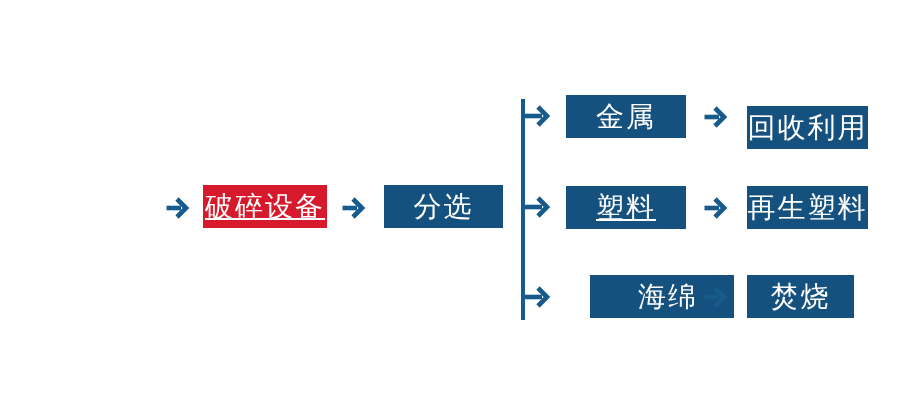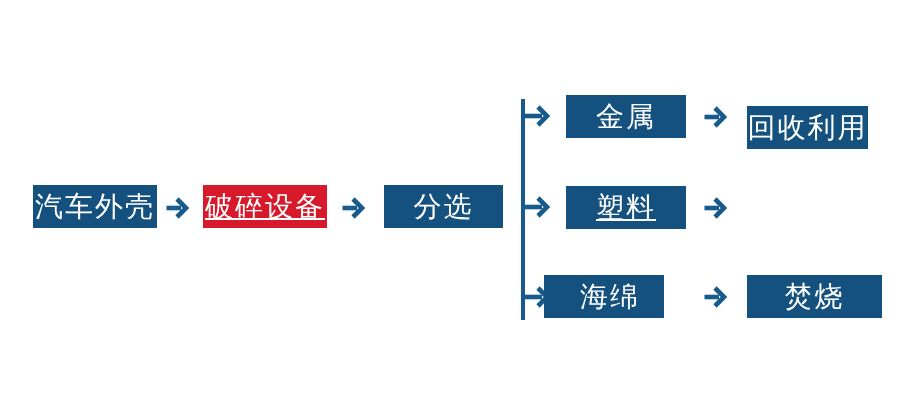--- a/index.html
+++ b/index.html
@@ -48,21 +48,20 @@
     position: absolute;
     width: 4px;
     background: var(--connector-blue, #175A8C);
   }
 </style>
 </head>
 <body>
 
 <div class="canvas">
 
-  <div class="node" style="left:33px; top:185px; width:124px;">汽车外壳</div>
 
   <svg class="arrow" style="left:166px; top:197px;" width="26" height="22" viewBox="0 0 26 22">
     <line x1="0.5" y1="11" x2="15" y2="11"></line>
     <polyline points="11,2 20,11 11,20"></polyline>
   </svg>
 
   <div class="node red" style="left:203px; top:185px; width:124px;">破碎设备</div>
 
   <svg class="arrow" style="left:342px; top:197px;" width="26" height="22" viewBox="0 0 26 22">
     <line x1="0.5" y1="11" x2="15" y2="11"></line>
@@ -86,25 +85,26 @@
 
   <svg class="arrow" style="left:523px; top:196px;" width="28" height="22" viewBox="0 0 28 22">
     <line x1="0" y1="11" x2="19" y2="11"></line>
     <polyline points="15,2 24,11 15,20"></polyline>
   </svg>
   <div class="node" style="left:566px; top:186px; width:120px;text-decoration:underline;">塑料</div>
   <svg class="arrow" style="left:704px; top:197px;" width="26" height="22" viewBox="0 0 26 22">
     <line x1="0.5" y1="11" x2="15" y2="11"></line>
     <polyline points="11,2 20,11 11,20"></polyline>
   </svg>
+  <div class="node" style="left:747px; top:186px; width:121px;">再生塑料</div>
 
   <svg class="arrow" style="left:523px; top:286px;" width="28" height="22" viewBox="0 0 28 22">
     <line x1="0" y1="11" x2="19" y2="11"></line>
     <polyline points="15,2 24,11 15,20"></polyline>
   </svg>
-  <div class="node" style="left:544px; top:275px; width:120px;padding-left:12px;">海绵</div>
+  <div class="node" style="left:590px; top:275px; width:144px;padding-left:12px;">海绵</div>
   <svg class="arrow" style="left:704px; top:286px;" width="26" height="22" viewBox="0 0 26 22">
     <line x1="0.5" y1="11" x2="15" y2="11"></line>
     <polyline points="11,2 20,11 11,20"></polyline>
   </svg>
-  <div class="node" style="left:747px; top:275px; width:135px;font-family:Liberation Serif, serif;">焚烧</div>
+  <div class="node" style="left:747px; top:275px; width:107px;font-family:Liberation Serif, serif;">焚烧</div>
 
 </div>
 
 </body></html>

